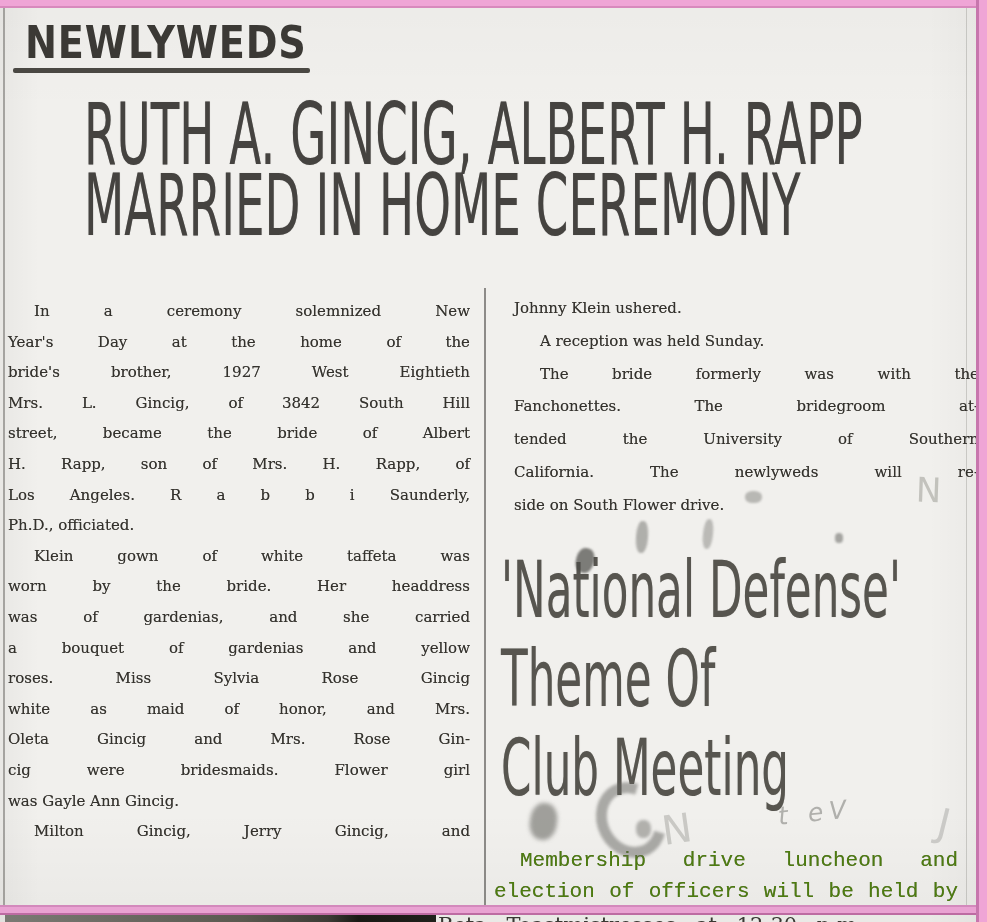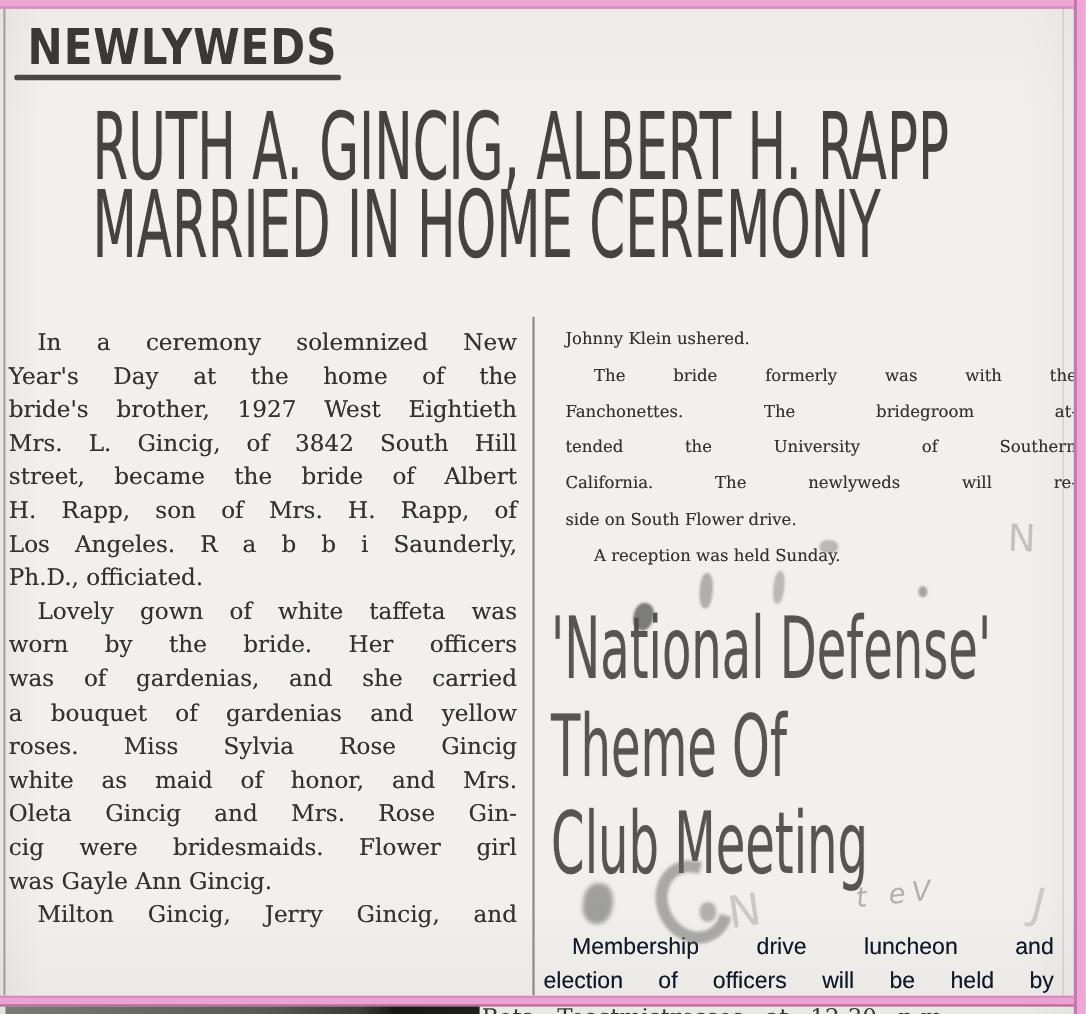--- a/index.html
+++ b/index.html
@@ -31,23 +31,23 @@
   .h1line{position:absolute;left:84px;font-family:"DejaVu Sans",sans-serif;font-size:85px;line-height:1;color:#454340;text-shadow:0 0 1px rgba(60,58,54,0.4);}
   .h1line .cond{transform:scaleX(0.55);}
   .h1-1{top:92px;}
   .h1-2{top:163px;}
   .h2block{position:absolute;left:501px;top:551px;}
   .h2line{height:89px;font-family:"DejaVu Sans",sans-serif;font-size:78px;line-height:1;color:#57554f;text-shadow:0 0 1px rgba(90,88,84,0.35);}
   .h2line .cond{transform:scaleX(0.56);}
 
   
   .col{position:absolute;color:#34322d;text-shadow:0 0 0.6px rgba(44,42,38,0.55);}
-  .colL{left:8px;top:296px;width:462px;font-size:21px;line-height:30.6px;}
+  .colL{left:8px;top:296px;width:462px;font-size:15px;line-height:30.6px;}
   .colR{left:514px;top:292px;width:465px;font-size:15px;line-height:32.8px;}
-  .colM{left:494px;top:845px;width:464px;font-size:21px;line-height:31px;color:#0f172a;position:absolute;text-shadow:0 0 0.6px rgba(44,42,38,0.55);font-family:Liberation Sans, sans-serif;}
+  .colM{left:494px;top:845px;width:464px;font-size:21px;line-height:31px;color:#4d7c0f;position:absolute;text-shadow:0 0 0.6px rgba(44,42,38,0.55);font-family:Liberation Mono, monospace;}
   .line{text-align:justify;text-align-last:justify;}
   .para .line:last-child{text-align-last:left;}
   .para.cont .line:last-child{text-align-last:justify;}
   .para.indent .line:first-child{text-indent:26px;}
 
   
   .cut-wrap{position:absolute;left:438px;top:914px;width:540px;height:8px;overflow:hidden;}
   .cut-text{font-family:"DejaVu Serif",serif;font-size:21px;line-height:23px;color:#3a3833;word-spacing:13px;white-space:nowrap;}
 
   
@@ -88,48 +88,48 @@
         <div class="line">In a ceremony solemnized New</div>
         <div class="line">Year's Day at the home of the</div>
         <div class="line">bride's brother, 1927 West Eightieth</div>
         <div class="line">Mrs. L. Gincig, of 3842 South Hill</div>
         <div class="line">street, became the bride of Albert</div>
         <div class="line">H. Rapp, son of Mrs. H. Rapp, of</div>
         <div class="line">Los Angeles. R a b b i Saunderly,</div>
         <div class="line">Ph.D., officiated.</div>
       </div>
     <div class="para indent">
-        <div class="line">Lovely gown of white taffeta was</div>
-        <div class="line">worn by the bride. Her officers</div>
+        <div class="line">Klein gown of white taffeta was</div>
+        <div class="line">worn by the bride. Her headdress</div>
         <div class="line">was of gardenias, and she carried</div>
         <div class="line">a bouquet of gardenias and yellow</div>
         <div class="line">roses. Miss Sylvia Rose Gincig</div>
         <div class="line">white as maid of honor, and Mrs.</div>
         <div class="line">Oleta Gincig and Mrs. Rose Gin-</div>
         <div class="line">cig were bridesmaids. Flower girl</div>
         <div class="line">was Gayle Ann Gincig.</div>
       </div>
     <div class="para indent cont">
         <div class="line">Milton Gincig, Jerry Gincig, and</div>
       </div>
   </div>
 
   <div class="col colR">
     <div class="para">
         <div class="line">Johnny Klein ushered.</div>
       </div>
     <div class="para indent">
+        <div class="line">A reception was held Sunday.</div>
+      </div>
+    <div class="para indent">
         <div class="line">The bride formerly was with the</div>
         <div class="line">Fanchonettes. The bridegroom at-</div>
         <div class="line">tended the University of Southern</div>
         <div class="line">California. The newlyweds will re-</div>
         <div class="line">side on South Flower drive.</div>
-      </div>
-    <div class="para indent">
-        <div class="line">A reception was held Sunday.</div>
       </div>
   </div>
 
   <div class="h2block">
     <div class="h2line"><span class="cond">'National Defense'</span></div>
     <div class="h2line"><span class="cond">Theme Of</span></div>
     <div class="h2line"><span class="cond">Club Meeting</span></div>
   </div>
 
   <div class="colM">

